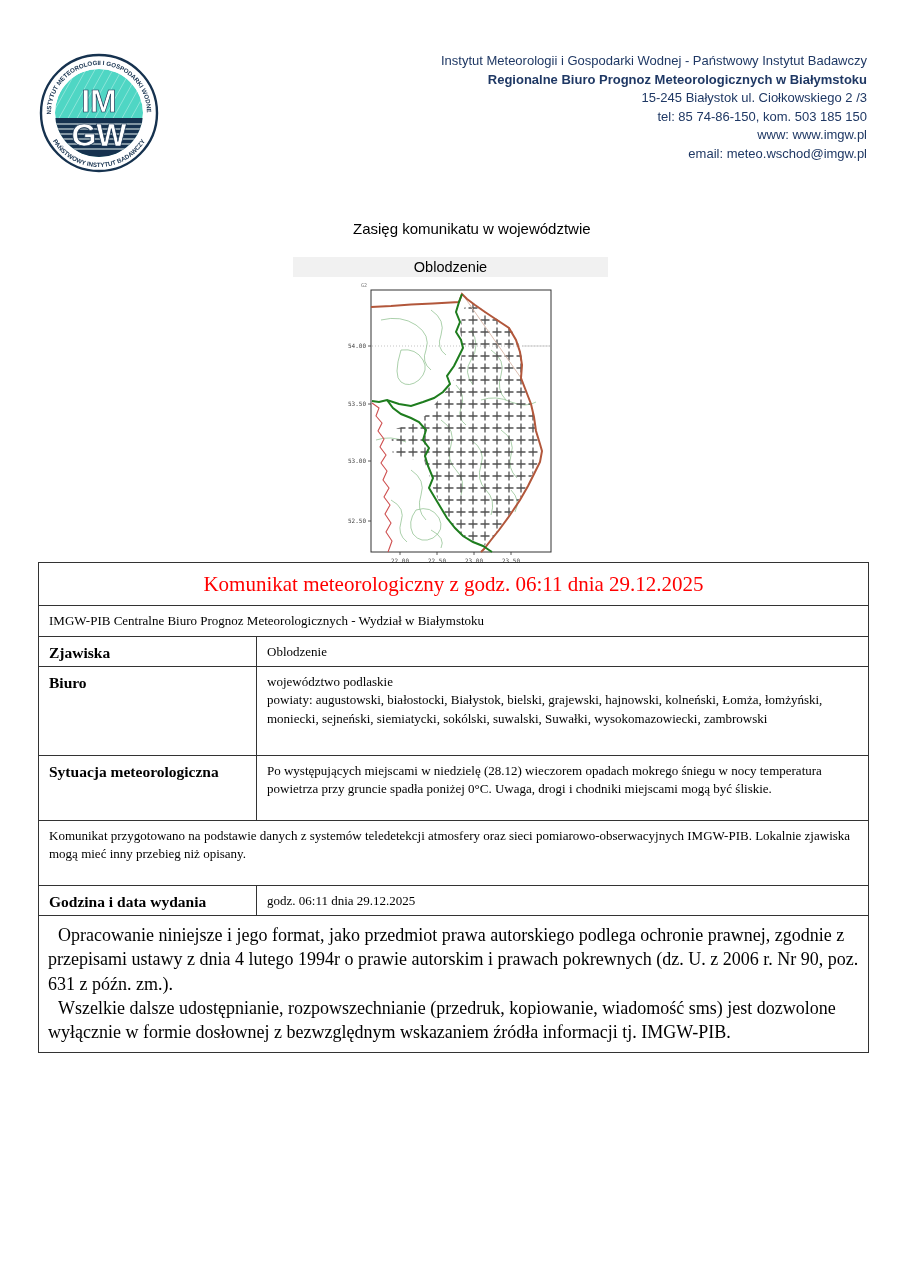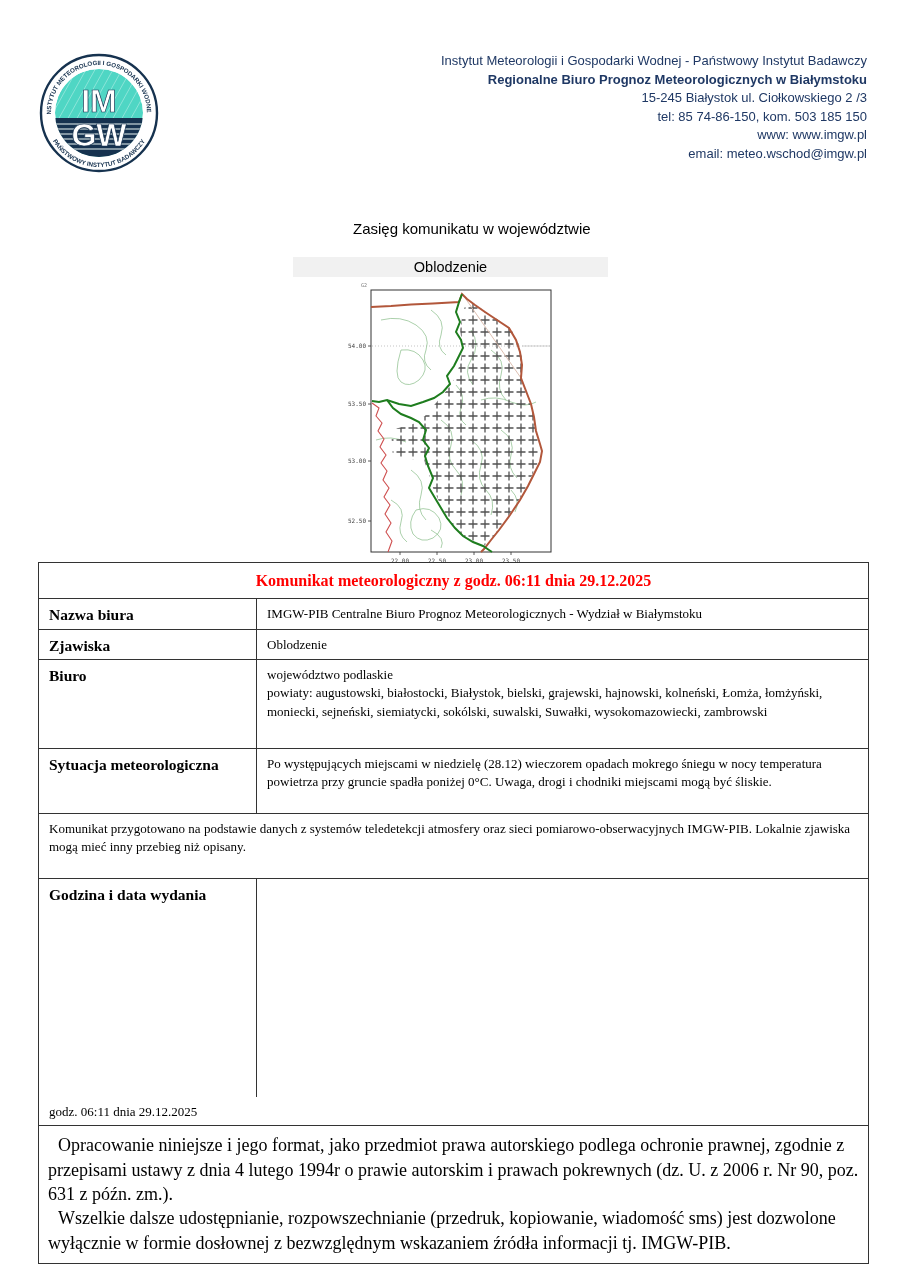--- a/index.html
+++ b/index.html
@@ -36,42 +36,42 @@
   .map-corner{font-family:"DejaVu Sans Mono",monospace;font-size:5px;fill:#777;}
   
   .doc-table{
     position:absolute;left:38px;top:562px;width:829px;
     border:1px solid #333;
     font-family:"Liberation Serif",serif;
     background:#fff;
   }
   .t-title{
     border-bottom:1px solid #333;
-    color:#FF0000;font-weight:bold;text-align:center;
-    font-size:16px;padding:9px 4px 8px 4px;
+    color:#FF0000;font-weight:normal;text-align:center;
+    font-size:21px;padding:9px 4px 8px 4px;
   }
   .t-row{display:flex;border-bottom:1px solid #333;}
   .t-label{
     flex:0 0 218px;width:218px;box-sizing:border-box;
     border-right:1px solid #333;
     font-weight:bold;font-size:15.5px;
     padding:7px 8px 4px 10px;
   }
   .t-value{
     flex:1;box-sizing:border-box;
     font-size:13px;line-height:1.42;
     padding:6px 12px 4px 10px;
     white-space:pre-line;
   }
   .r-nazwa{min-height:30px;}
   .r-zjawiska{min-height:28px;}
   .r-obszar{min-height:88px;}
   .r-sytuacja{min-height:64px;}
   .r-uwagi{min-height:64px;}
-  .r-godzina{min-height:28px;flex-direction:column;}
+  .r-godzina{min-height:28px;}
   .t-footer{padding:7px 9px 8px 9px;font-size:18px;line-height:1.35;}
   .t-footer p{margin:0;text-indent:10px;}
 </style>
 </head>
 <body>
 
 <div class="logo-wrap">
   <svg width="126" height="126" viewBox="0 0 122 126">
     <defs>
       <clipPath id="logoClip">
@@ -196,21 +196,20 @@
       <text class="map-tick" x="103" y="273" text-anchor="middle">23.00</text>
       <text class="map-tick" x="140" y="273" text-anchor="middle">23.50</text>
     </g>
   </svg>
 </div>
 
 <div class="doc-table">
   <div class="t-title">Komunikat meteorologiczny z godz. 06:11 dnia 29.12.2025</div>
 
   <div class="t-row r-nazwa">
-    <div class="t-label">Nazwa biura</div>
     <div class="t-value">IMGW-PIB Centralne Biuro Prognoz Meteorologicznych - Wydział w Białymstoku</div>
   </div>
 
   <div class="t-row r-zjawiska">
     <div class="t-label">Zjawiska</div>
     <div class="t-value">Oblodzenie</div>
   </div>
 
   <div class="t-row r-obszar">
     <div class="t-label">Biuro</div>

